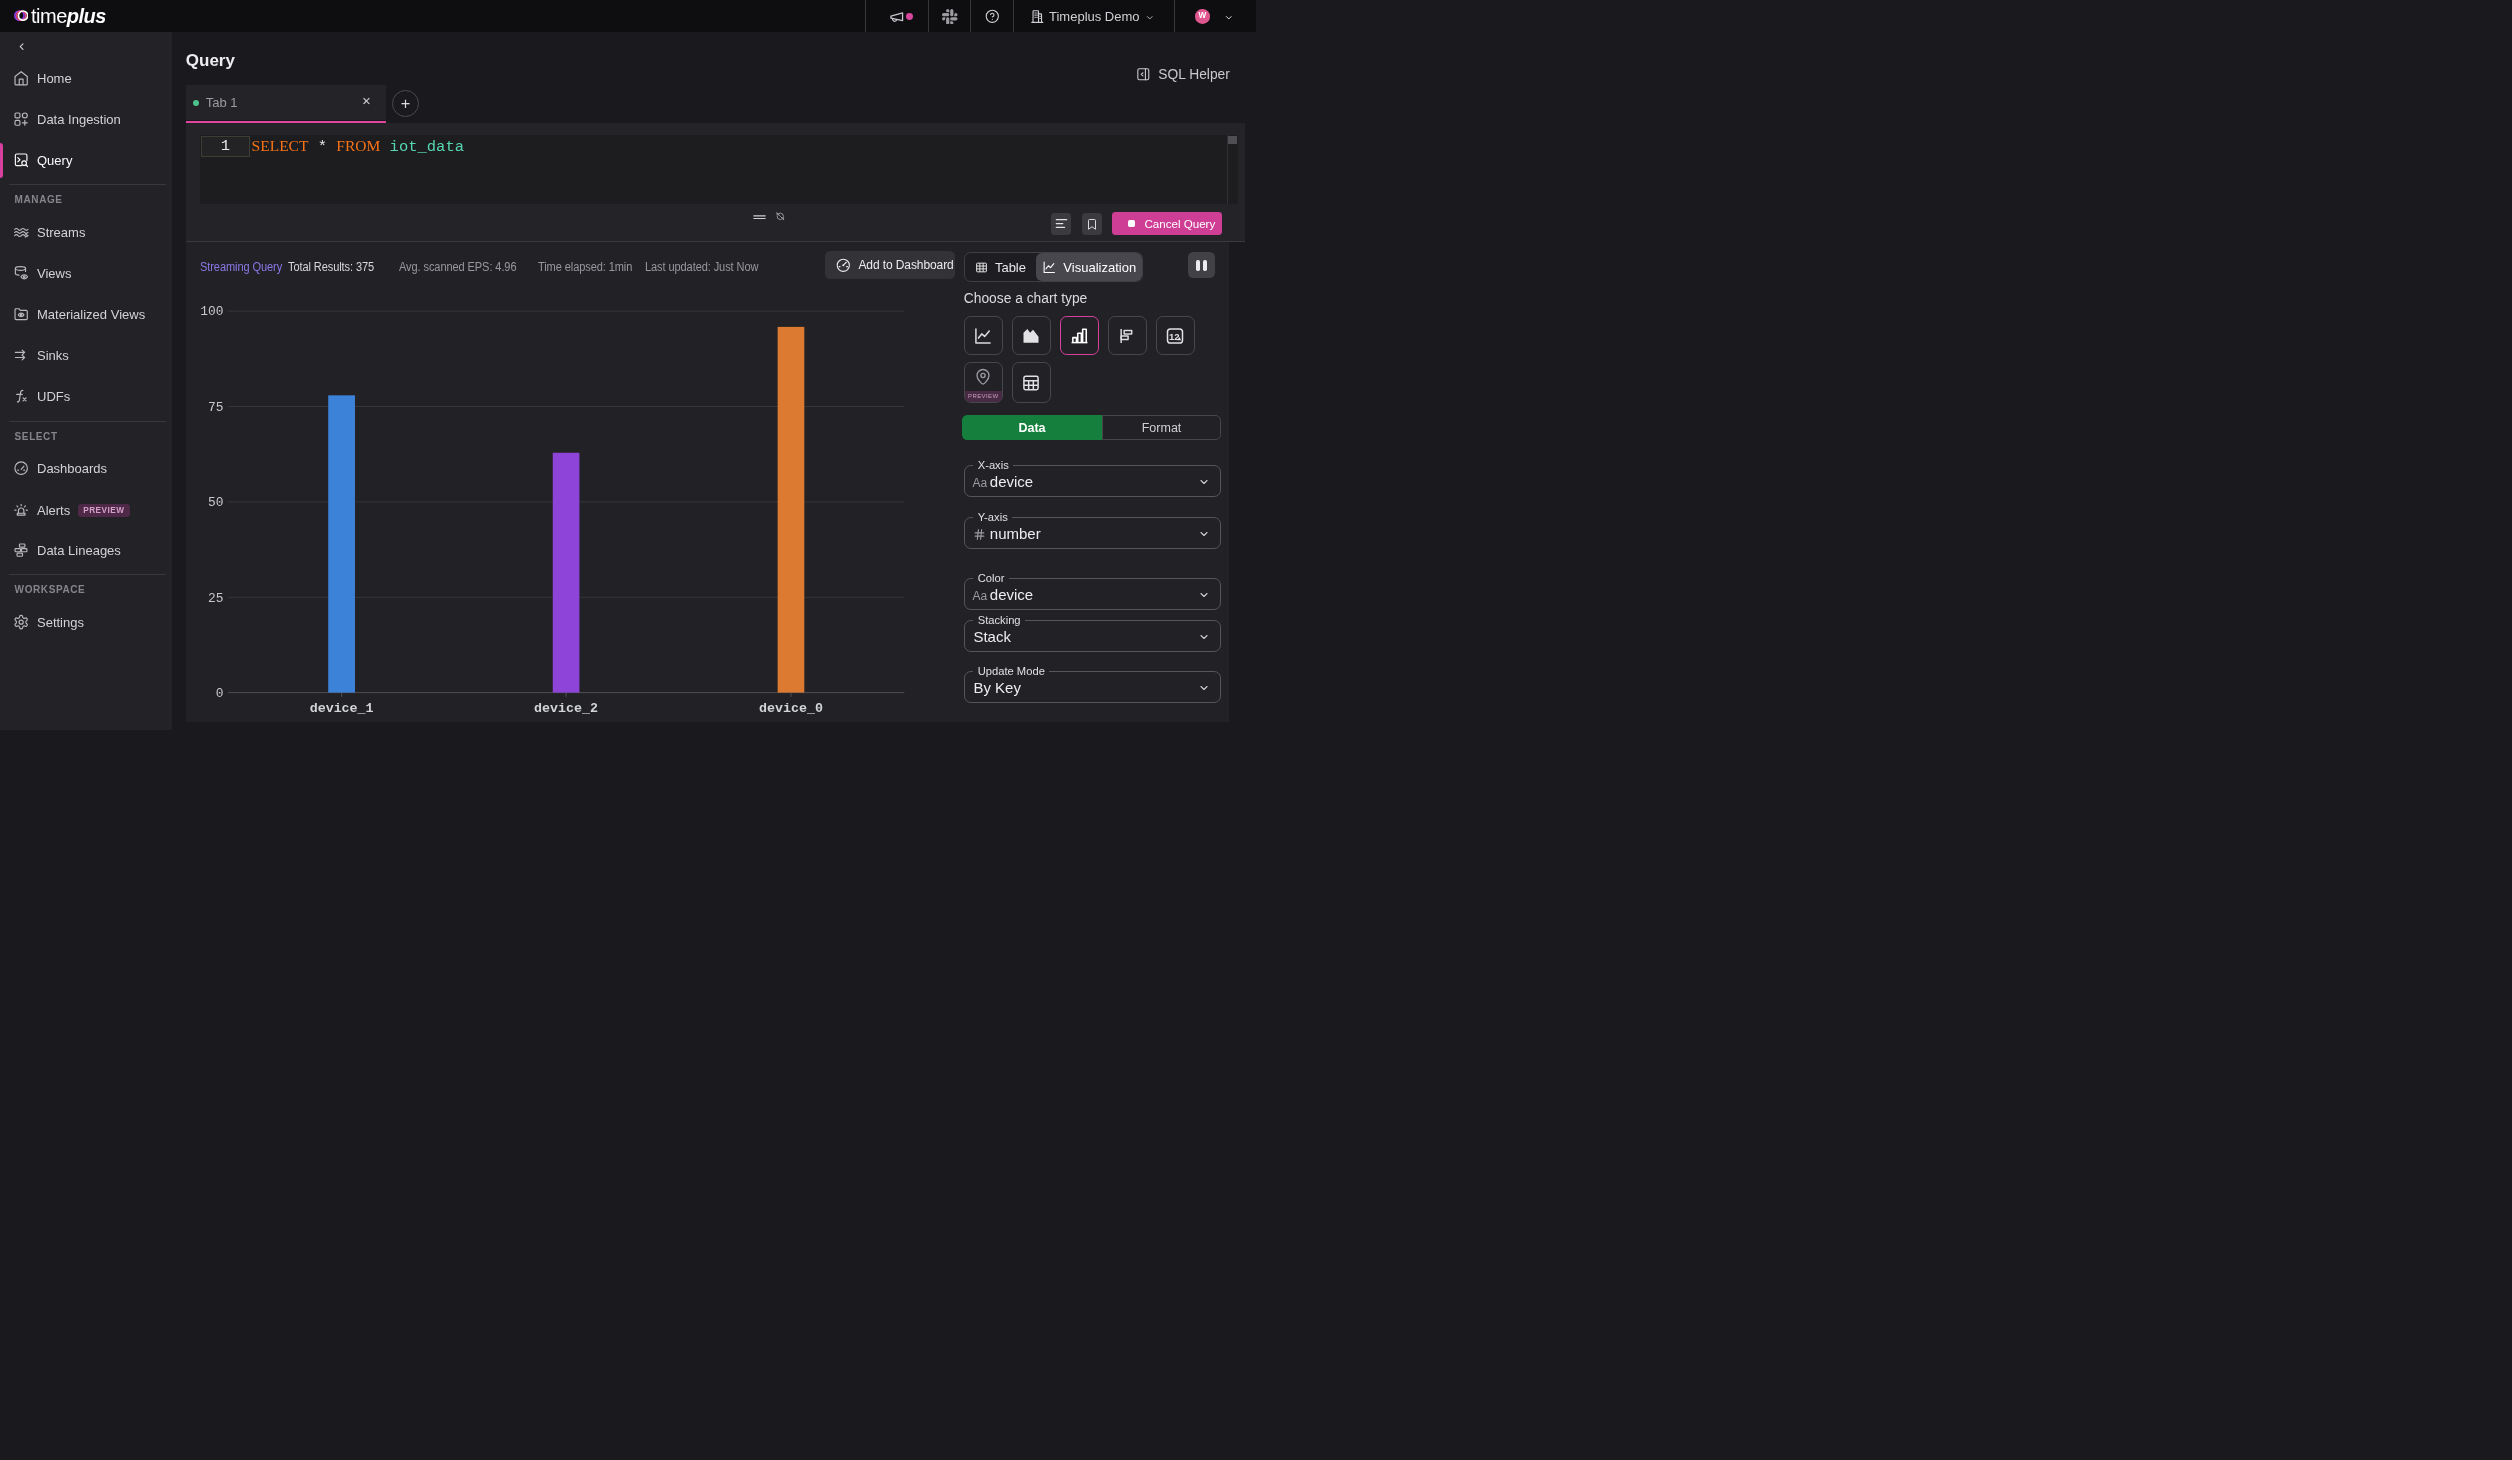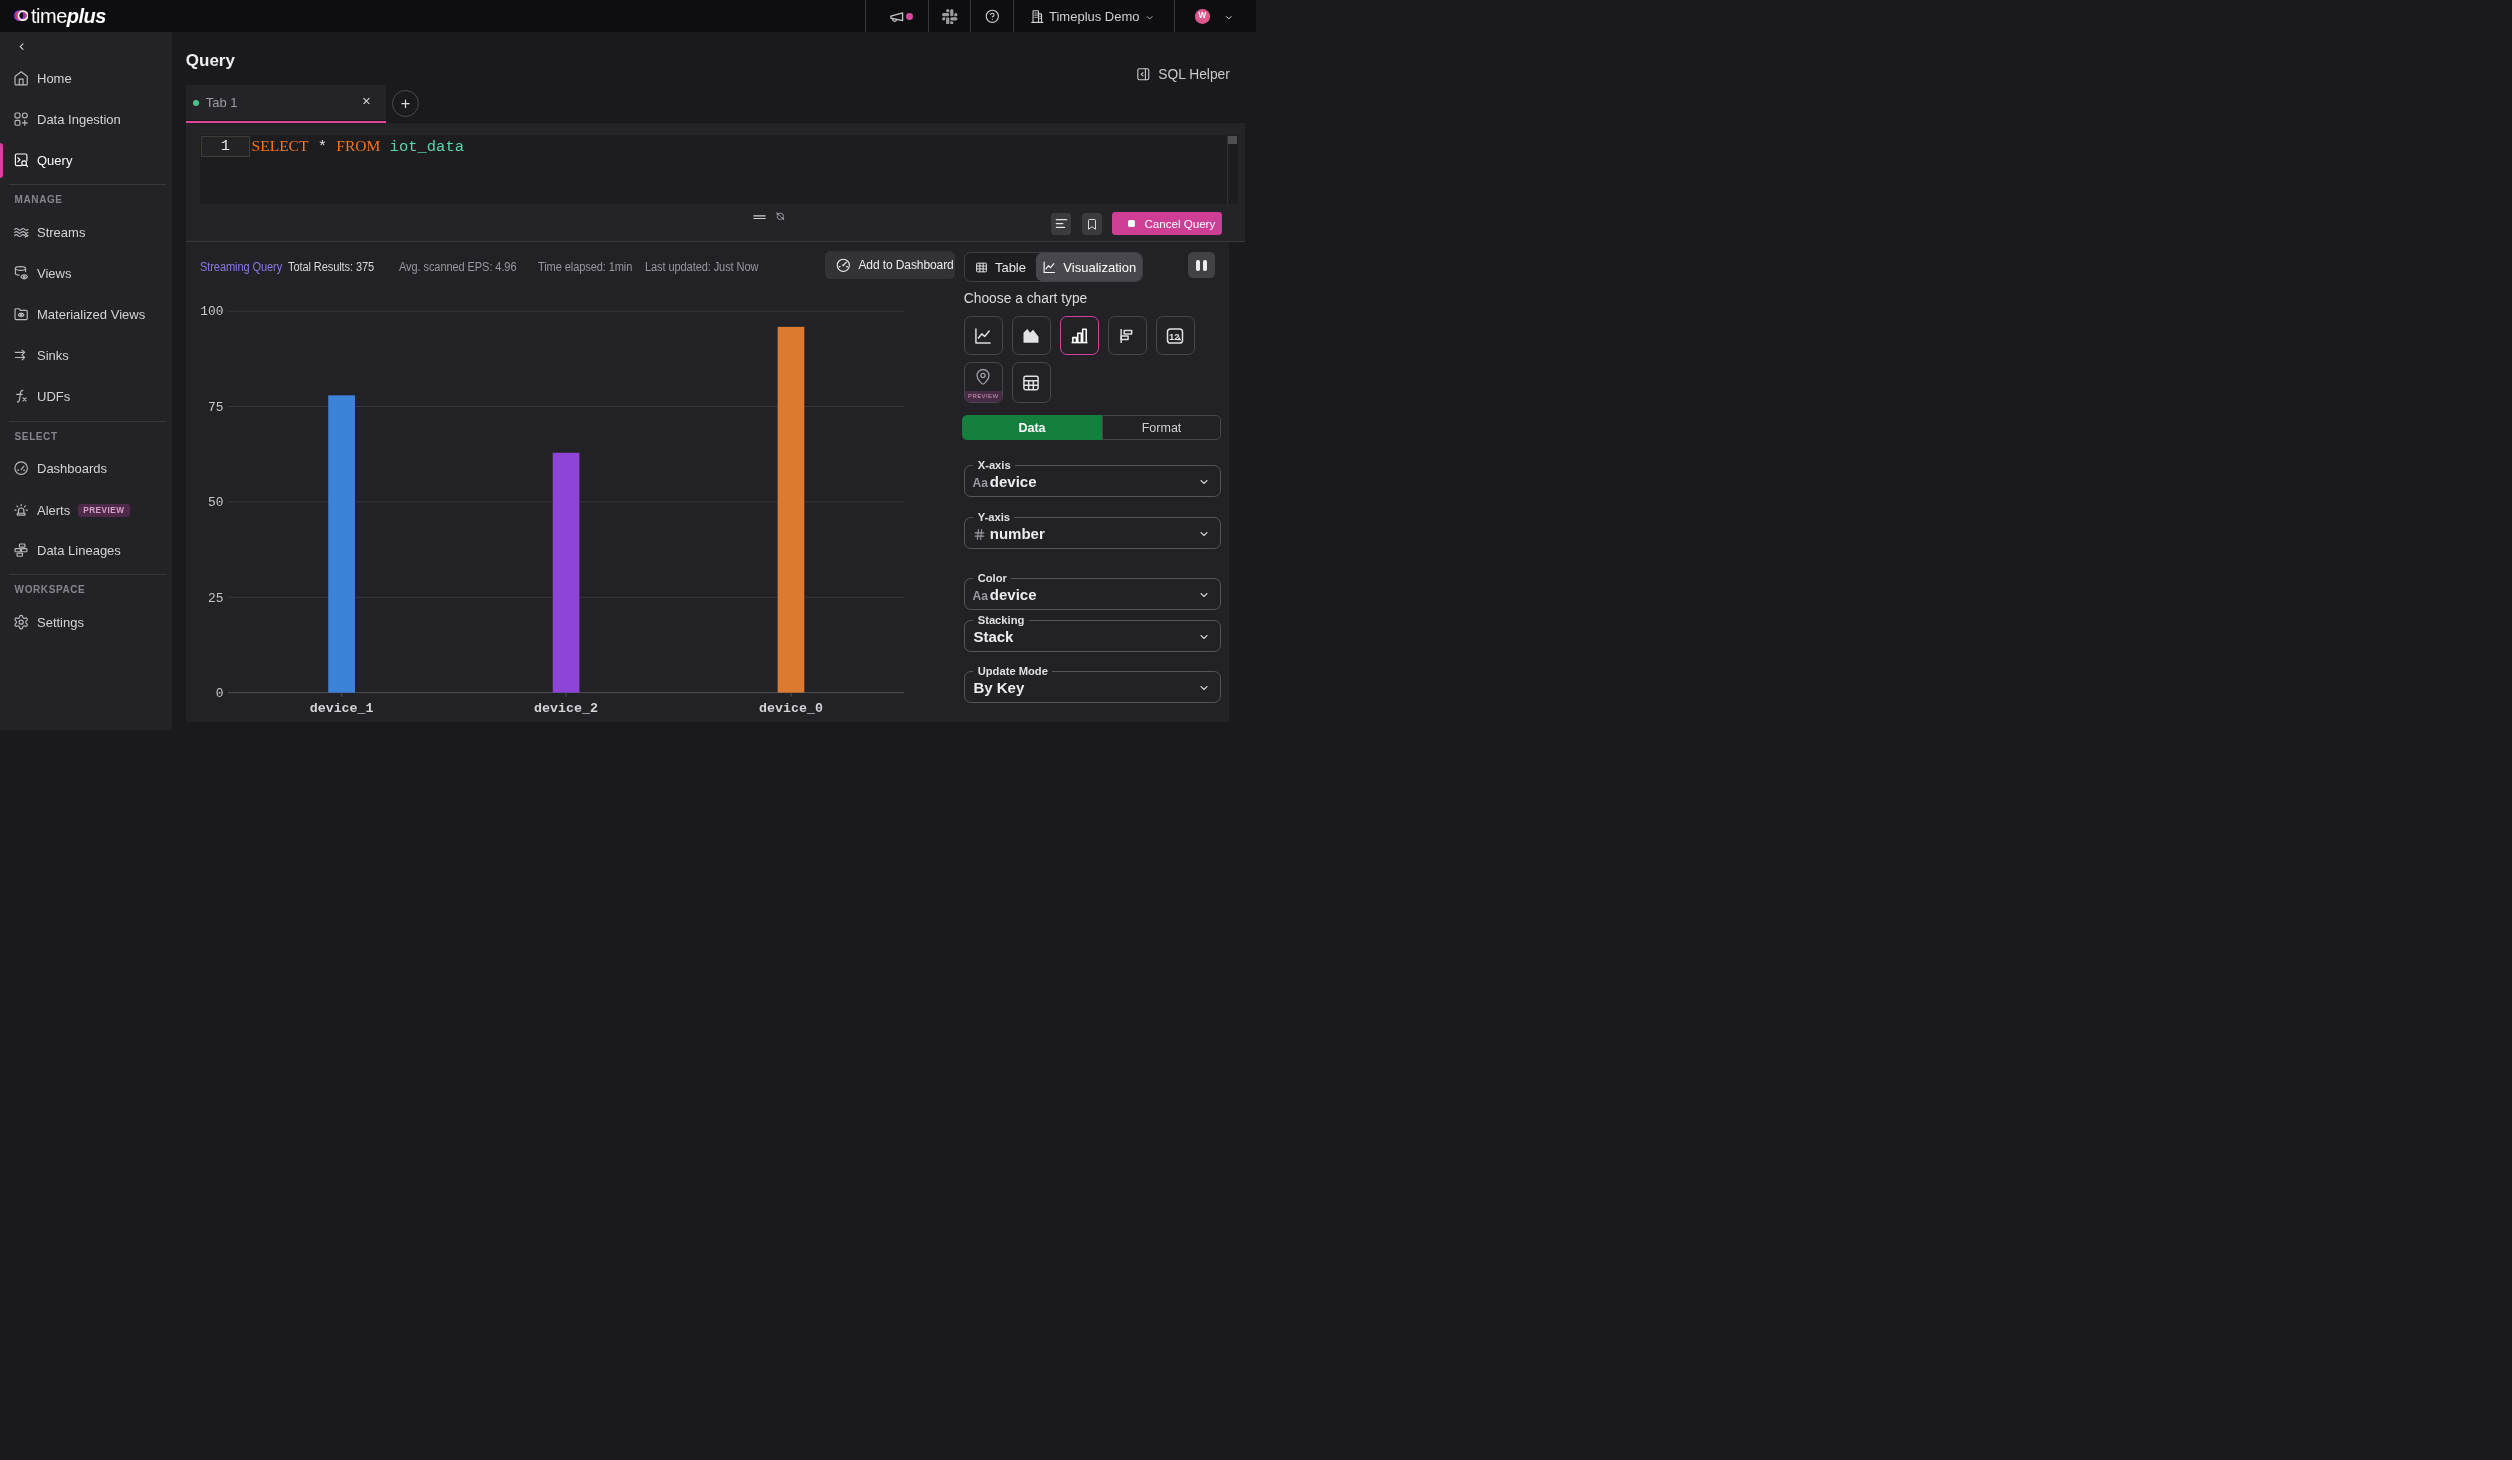--- a/index.html
+++ b/index.html
@@ -46,21 +46,21 @@
 #results { position:absolute; left:13.8px; top:210px; width:1043px; height:480px; background:#222226; }
 
 .stat { position:absolute; top:17.6px; font-size:12px; letter-spacing:-0.1px; transform-origin:0 50%; transform:scaleX(.92); white-space:nowrap; }
 
 #choose { position:absolute; left:778px; top:49px; font-size:13.8px; color:#dcdce0; }
 .ctbtn { position:absolute; width:39px; height:39px; border:0.9px solid #47474b; border-radius:6.9px; display:flex; align-items:center; justify-content:center; }
 .ctsel { border:1.7px solid #d6409f; }
 #seg { position:absolute; left:776px; top:173px; width:259px; height:25px; display:flex; border-radius:5.2px; }
 #seg .d { width:153px; background:#15803d; color:#fff; font-weight:700; font-size:12.5px; display:flex; align-items:center; justify-content:center; border-radius:5.2px 0 0 5.2px; }
 #seg .f { width:129px; border:0.9px solid #47474b; color:#cfcfd3; font-size:12.5px; display:flex; align-items:center; justify-content:center; border-radius:0 5.2px 5.2px 0; }
-.fieldset { position:absolute; left:778px; width:257px; height:32px; border:0.9px solid #55555a; border-radius:6.9px;font-weight:bold; }
+.fieldset { position:absolute; left:778px; width:257px; height:32px; border:0.9px solid #55555a; border-radius:6.9px; }
 .fieldset .lg { position:absolute; left:8.6px; top:-6.9px; background:#222226; padding:0 4.3px; font-size:11.2px; color:#e0e0e3; }
 .fieldset .val { position:absolute; left:25px; top:6.9px; font-size:15px; color:#ededf0; }
 .fieldset .pre { position:absolute; left:7.7px; top:9.5px; font-size:12px; color:#9a9aa0; }
 .fieldset svg.chev { position:absolute; right:9.5px; top:10.3px; }
 </style>
 </head>
 <body>
 <div id="topbar">
   <svg class="abs" style="left:13.5px;top:10.3px;" width="14.6" height="11.2" viewBox="0 0 17 13" fill="none">
     <circle cx="6.4" cy="6.5" r="5.4" stroke="#8c3ff2" stroke-width="1.9"></circle>

